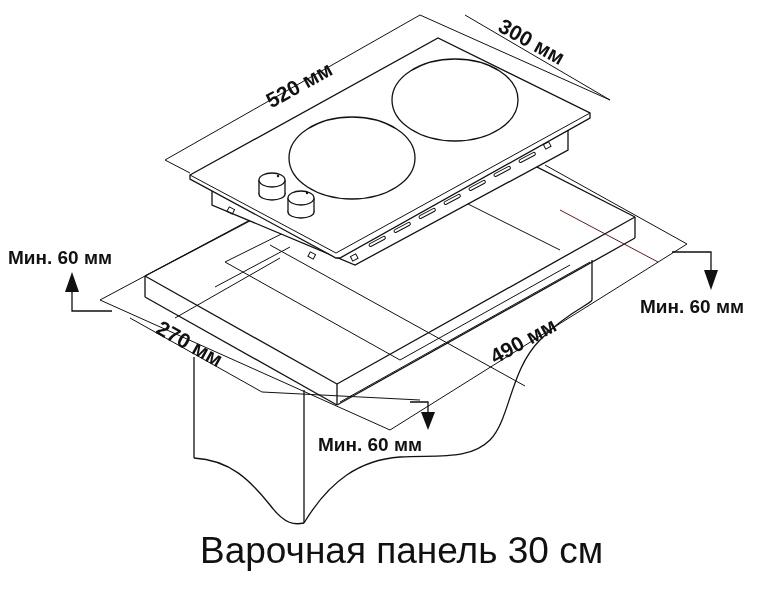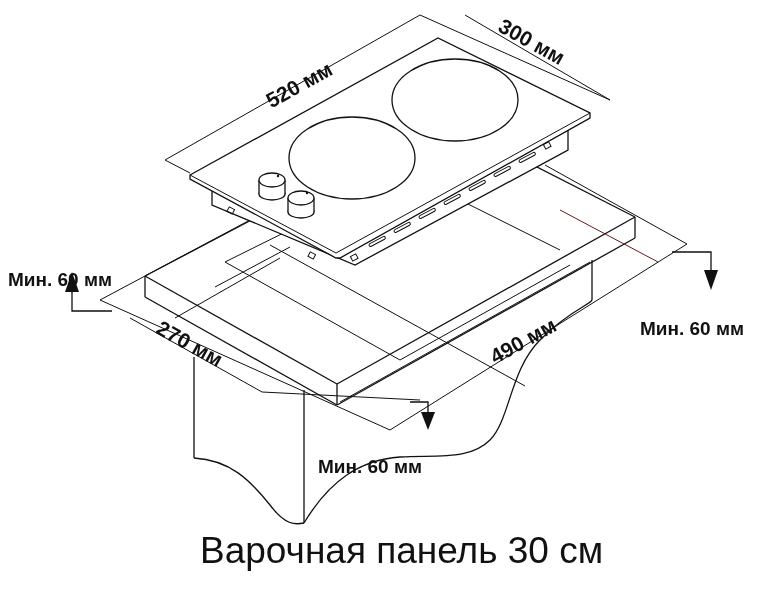--- a/index.html
+++ b/index.html
@@ -19,21 +19,20 @@
       white-space: nowrap;
       transform-origin: 0 0;
     }
     .lbl-min {
       position: absolute;
       font-family: "Liberation Sans", sans-serif;
       font-weight: bold;
       font-size: 19px;
       color: #111;
       white-space: nowrap;
-      margin-top: 22px;
     }
     .caption {
       position: absolute;
       left: 200px; top: 530px;
       font-family: "Liberation Sans", sans-serif;
       font-size: 37px;
       color: #111;
       white-space: nowrap;
     }
   </style>

